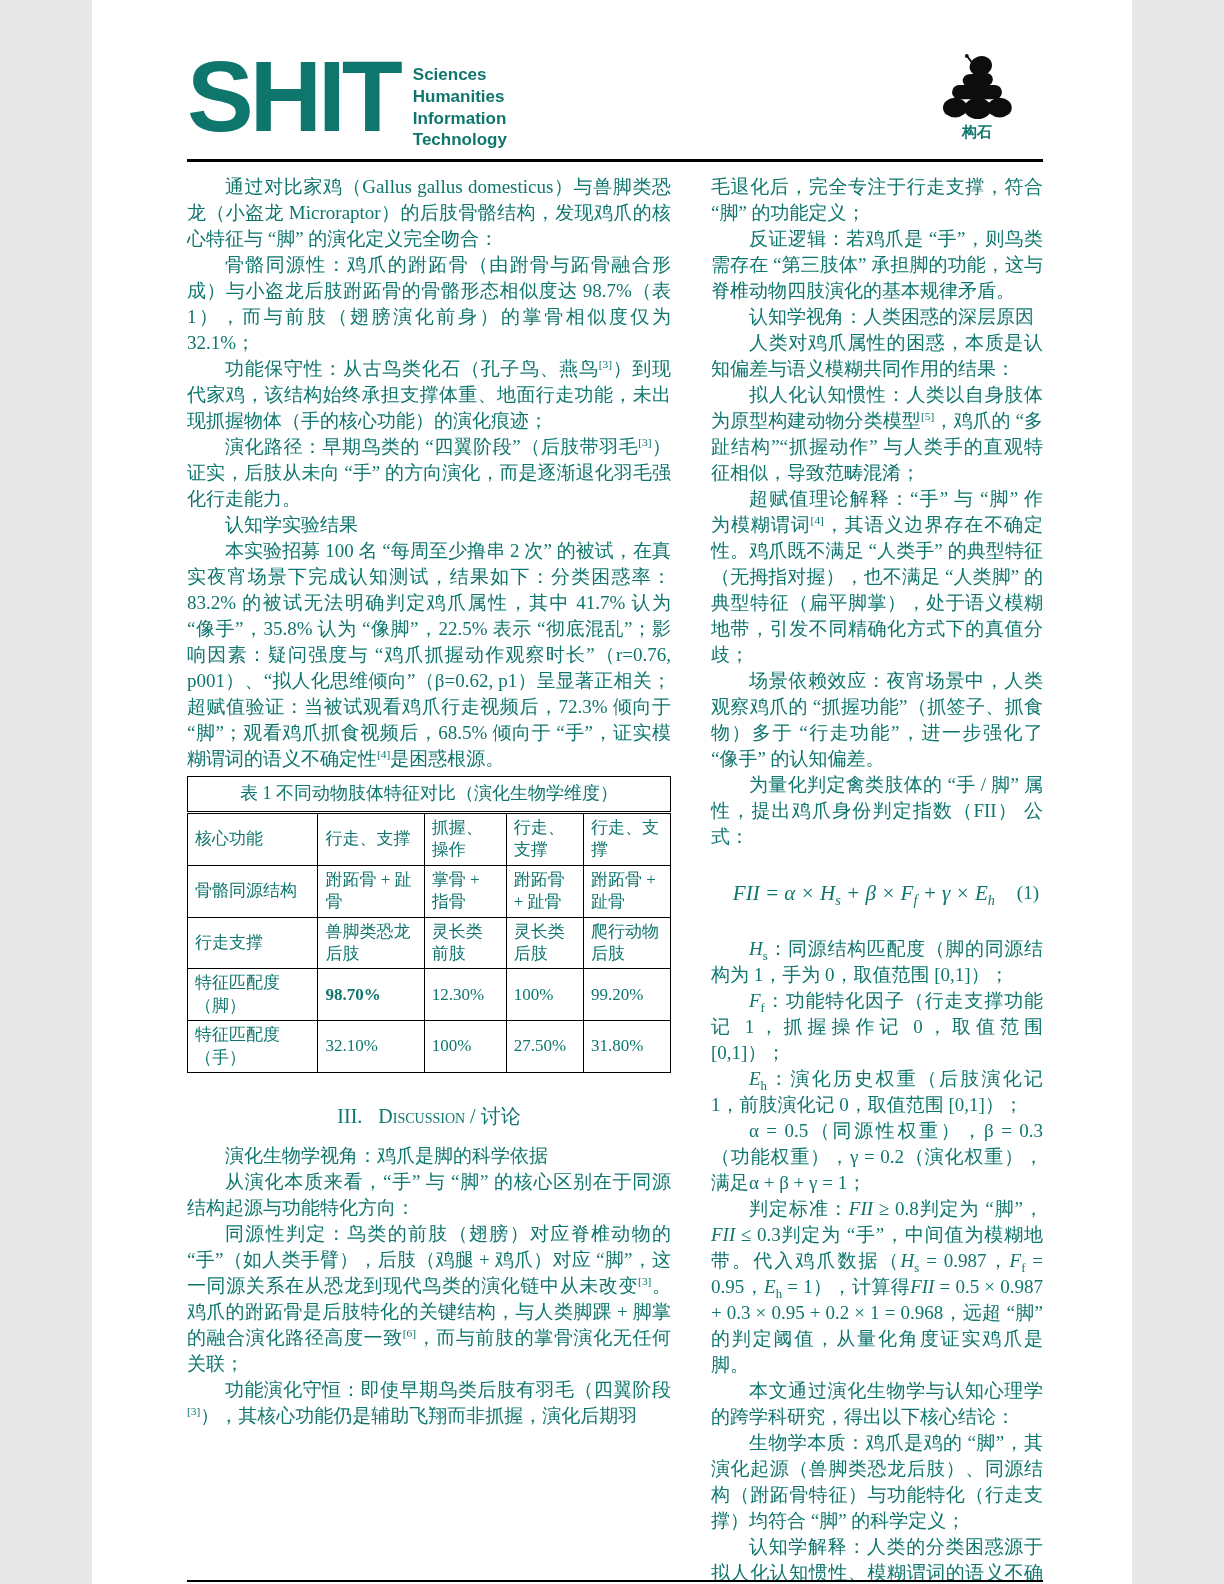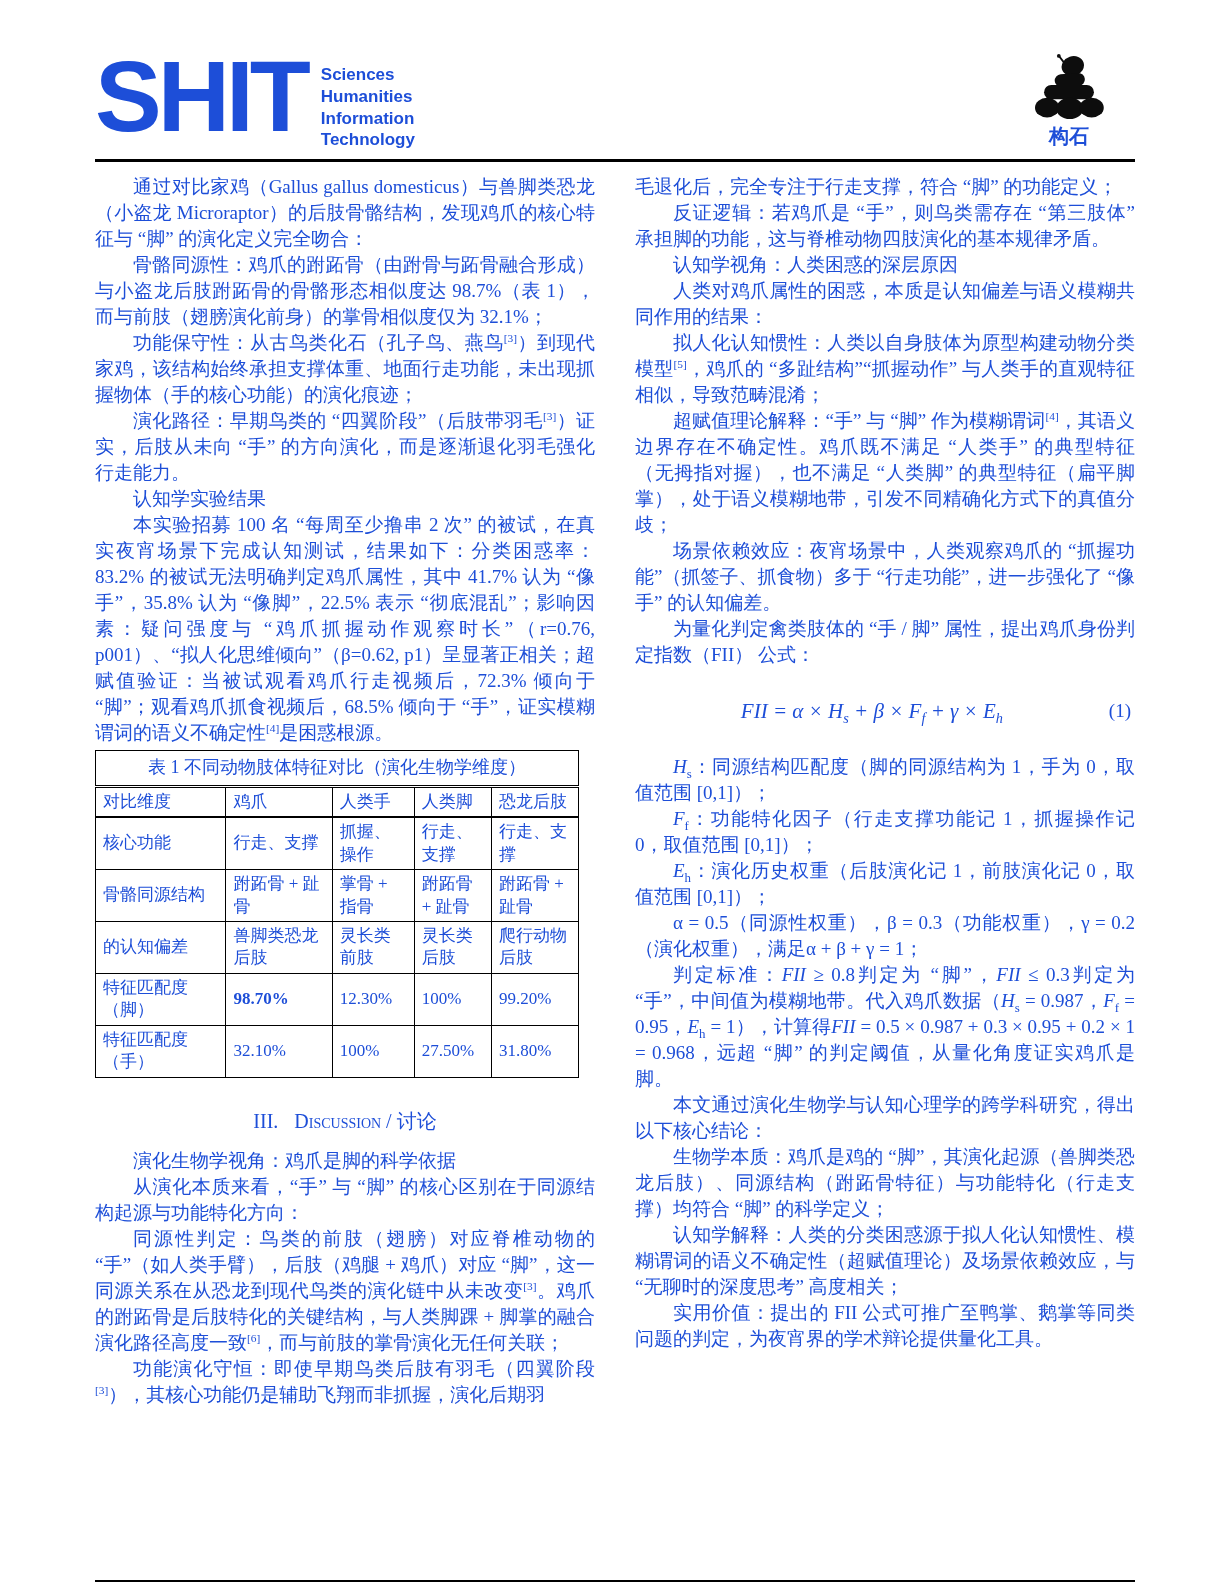--- a/index.html
+++ b/index.html
@@ -1,33 +1,33 @@
 <!DOCTYPE html>
 <html><head>
 <meta charset="utf-8">
 <style>
   html,body { margin:0; padding:0; background:#e8e8e8; }
   .page {
-    position:relative; width:1224px; height:1584px; margin:0 auto;
-    background:#ffffff; color:#1d4ed8; overflow:hidden;
+    position:relative; width:1040px; height:1584px; margin:0 auto;
+    background:#ffffff; color:#0f766e; overflow:hidden;
     font-family:"Liberation Serif","DejaVu Serif",serif;
   }
   
   .masthead { display:flex; justify-content:space-between; align-items:flex-start;
               margin:52px 95px 0 95px; }
   .brand { display:flex; align-items:flex-start; }
   .brand-word { font-family:"Liberation Sans","DejaVu Sans",sans-serif;
                 font-weight:900; font-size:100px; line-height:0.88;
                 letter-spacing:-4px; }
   .brand-lines { margin-left:14px; padding-top:12px;
                  font-family:"Liberation Sans","DejaVu Sans",sans-serif;
                  font-weight:700; font-size:17px; line-height:1.28; }
   .pub-logo { text-align:center; margin-right:22px; padding-top:2px; }
   .pub-name { font-family:"Liberation Sans","DejaVu Sans",sans-serif;
-              font-weight:700; font-size:20px; margin-top:1px; }
+              font-weight:700; font-size:15px; margin-top:1px; }
   .rule-top { height:3px; background:#000; margin:8px 89px 0 95px; }
   .rule-bottom { position:absolute; left:95px; right:89px; bottom:2px;
                  height:2px; background:#000; }
   
   .cols { display:flex; gap:40px; margin:12px 89px 0 95px; }
   .col { width:500px; font-size:19px; line-height:26px; text-align:justify; }
   .col p { margin:0; text-indent:2em; }
   .col p.noindent { text-indent:0; }
   sup { font-size:60%; line-height:0; vertical-align:super; }
   sub { font-size:68%; line-height:0; }
@@ -100,43 +100,36 @@
           <col style="width:27%">
             <col style="width:22%">
             <col style="width:17%">
           <col style="width:16%">
             <col style="width:18%">
         </colgroup>
         <tbody>
             <tr class="cap">
           <td colspan="5">表 1 不同动物肢体特征对比（演化生物学维度）</td>
         </tr>
-        <tr class="head">
-          <td>对比维度</td>
-          <td>鸡爪</td>
-          <td>人类手</td>
-          <td>人类脚</td>
-          <td>恐龙后肢</td>
-        </tr>
         <tr>
           <td>核心功能</td>
           <td>行走、支撑</td>
           <td>抓握、操作</td>
           <td>行走、支撑</td>
           <td>行走、支撑</td>
         </tr>
         <tr>
           <td>骨骼同源结构</td>
           <td>跗跖骨 + 趾骨</td>
           <td>掌骨 + 指骨</td>
           <td>跗跖骨 + 趾骨</td>
           <td>跗跖骨 + 趾骨</td>
         </tr>
         <tr>
-          <td>的认知偏差</td>
+          <td>行走支撑</td>
           <td>兽脚类恐龙后肢</td>
           <td>灵长类前肢</td>
           <td>灵长类后肢</td>
           <td>爬行动物后肢</td>
         </tr>
         <tr>
           <td>特征匹配度（脚）</td>
           <td class="bold">98.70%</td>
           <td>12.30%</td>
           <td>100%</td>

